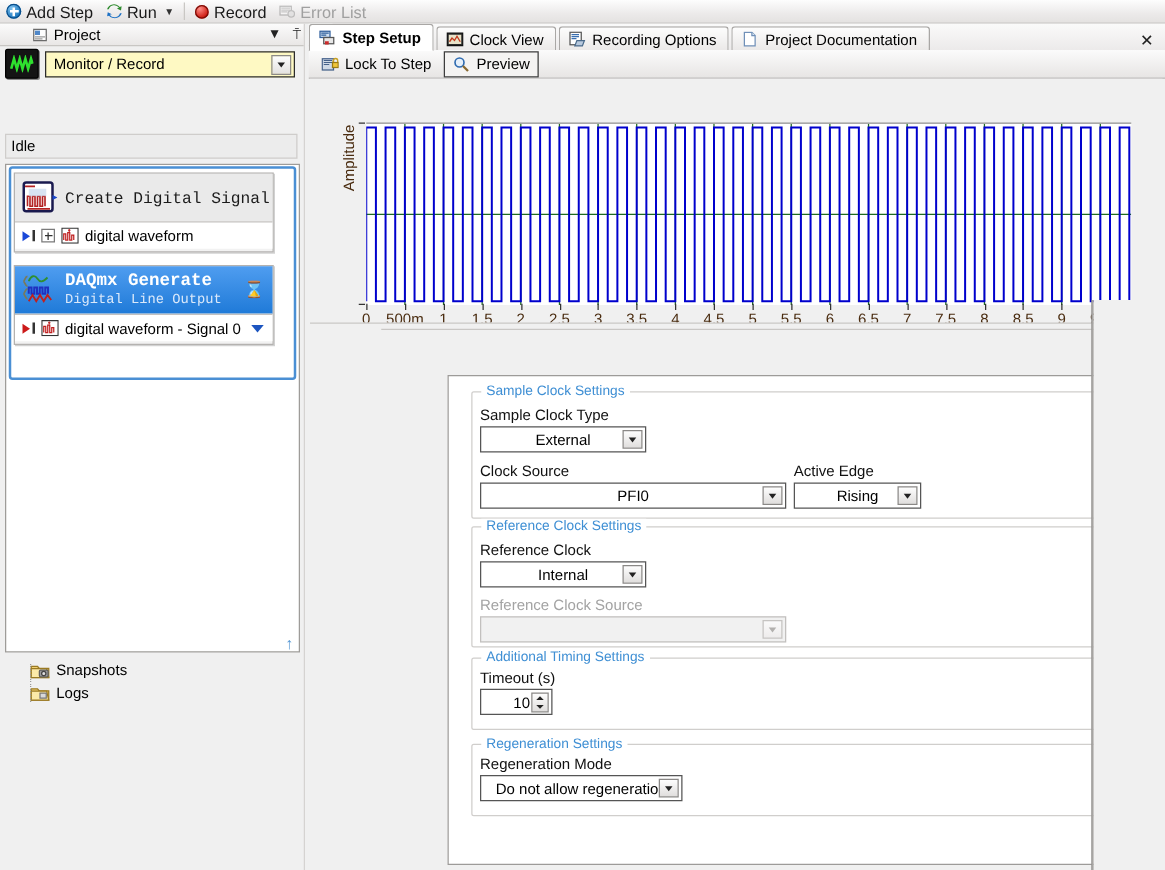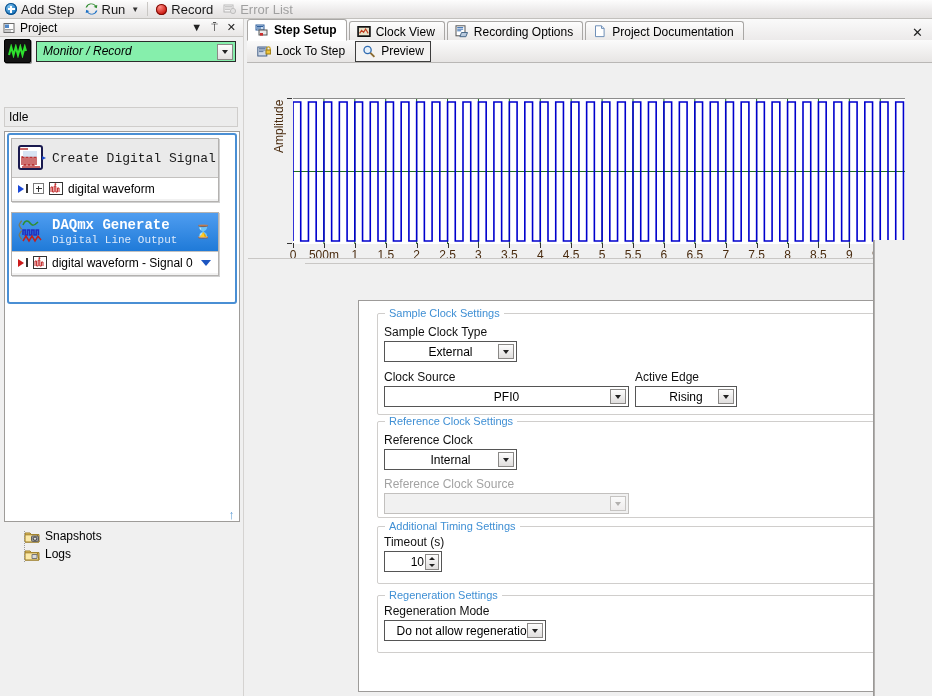--- a/index.html
+++ b/index.html
@@ -43,41 +43,41 @@
 
   
   .proj-panel{
     position:absolute;left:0;top:19px;width:243px;height:677px;
     background:#f0f0f0;
   }
   .proj-header{
     position:absolute;left:0;top:0;width:243px;height:17px;
     background:linear-gradient(#fbfbfb,#e9e7e6);
     border-bottom:1px solid #c8c6c3;
-    display:flex;align-items:center;
+    display:flex;align-items:center;padding-left:23px;
   }
   .proj-header .title{font-size:12px;margin-left:4px;}
   .proj-header .hbtns{margin-left:auto;display:flex;align-items:center;gap:9px;padding-right:7px;}
   .hbtn{font-size:11px;color:#222;cursor:default;line-height:1;}
   .hbtn.pin{font-family:"DejaVu Sans",sans-serif;}
   .proj-ico{width:13px;height:12px;margin-left:3px;}
 
   .combo-row{
     position:absolute;left:0;top:18px;width:243px;height:28px;
     display:flex;align-items:center;
   }
   .mx-logo{
     width:25px;height:22px;margin-left:4px;margin-right:5px;
     background:#141414;border:1px solid #000;border-radius:2px;
     box-shadow:1px 1px 0 #8a8a8a;
     display:flex;align-items:center;justify-content:center;
   }
   .combo{
-    width:198px;height:19px;background:#86efac;border:1px solid #2b2b2b;
-    display:flex;align-items:center;position:relative;font-style:italic;
+    width:198px;height:19px;background:#fef9c3;border:1px solid #2b2b2b;
+    display:flex;align-items:center;position:relative;
   }
   .combo .val{padding-left:6px;font-size:12px;}
   .combo .arrow{
     position:absolute;right:2px;top:2px;width:14px;height:14px;
     background:linear-gradient(#fdfdfd,#e3e1e0);
     border:1px solid #8c8a87;
     display:flex;align-items:center;justify-content:center;
   }
   .arrow i{border-left:3.5px solid transparent;border-right:3.5px solid transparent;border-top:4px solid #222;display:block;}
 

